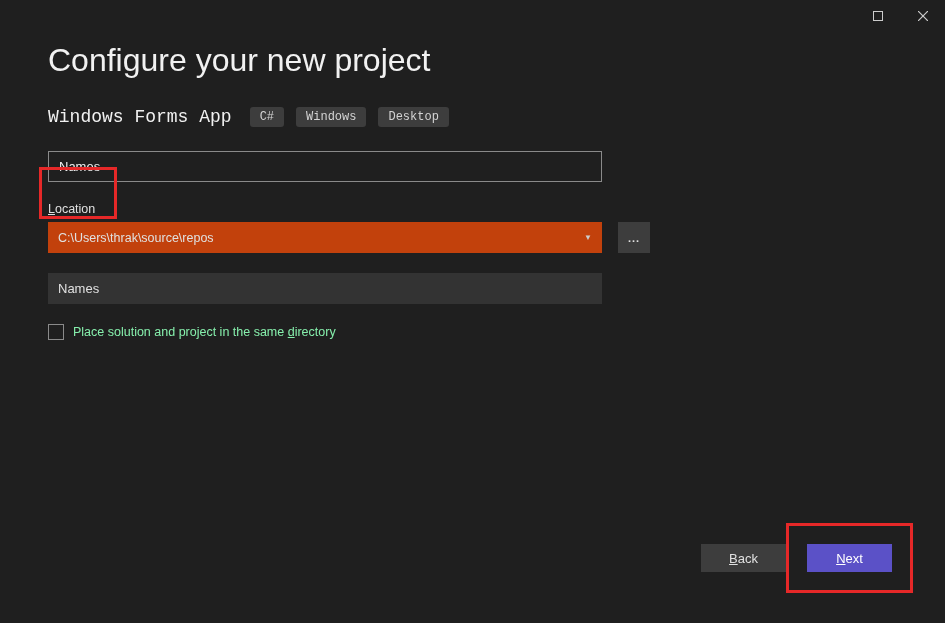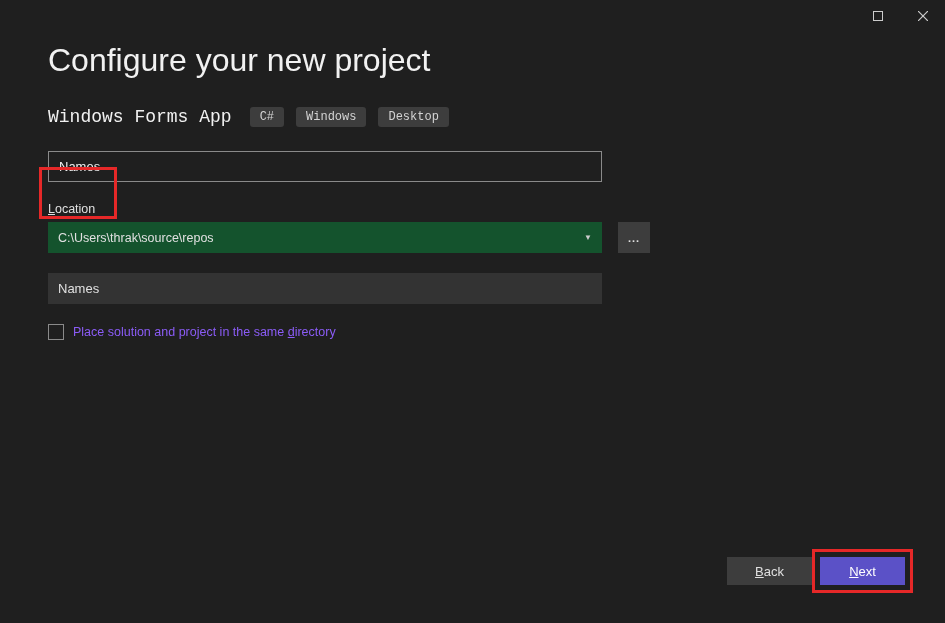--- a/index.html
+++ b/index.html
@@ -96,21 +96,21 @@
       pointer-events: none;
     }
     .location-row {
       display: flex;
       align-items: center;
       gap: 16px;
     }
     .dropdown {
       width: 554px;
       height: 31px;
-      background: #14532d;
+      background: #c2410c;
       border: none;
       color: #e0e0e0;
       padding: 0 10px;
       font-size: 12.5px;
       display: flex;
       align-items: center;
       justify-content: space-between;
       cursor: pointer;
     }
     .dropdown-arrow {
@@ -164,21 +164,21 @@
     }
     .checkbox-box {
       width: 16px;
       height: 16px;
       border: 1px solid #8a8a8a;
       background: transparent;
       cursor: pointer;
     }
     .checkbox-label {
       font-size: 12.5px;
-      color: #8b5cf6;
+      color: #86efac;
     }
     .field-gap {
       height: 20px;
     }
     .footer {
       position: absolute;
       bottom: 30px;
       right: 32px;
       display: flex;
       align-items: center;
@@ -195,21 +195,21 @@
     .btn-back {
       background: #3d3d3d;
       color: #e0e0e0;
     }
     .btn-next {
       background: #5b51c7;
       color: #ffffff;
     }
     .next-highlight {
       border: 3px solid #e62828;
-      padding: 5px;
+      padding: 18px;
       display: inline-flex;
     }
   </style>
 </head>
 <body>
 
 <div class="titlebar">
   <div class="titlebar-btn">
     <svg viewBox="0 0 10 10">
       <rect x="0.5" y="0.5" width="9" height="9" fill="none" stroke="#cccccc" stroke-width="1"></rect>

